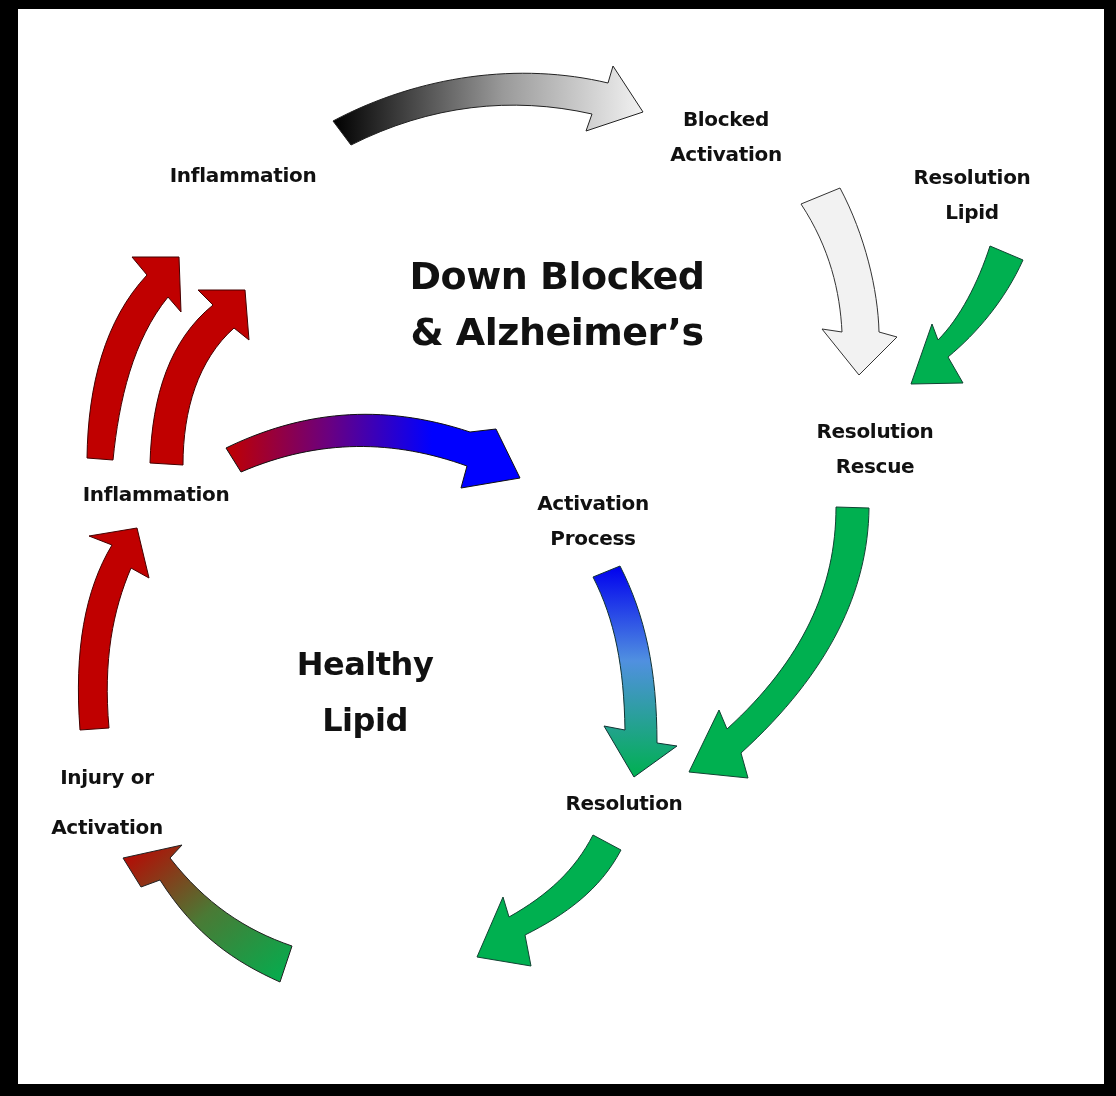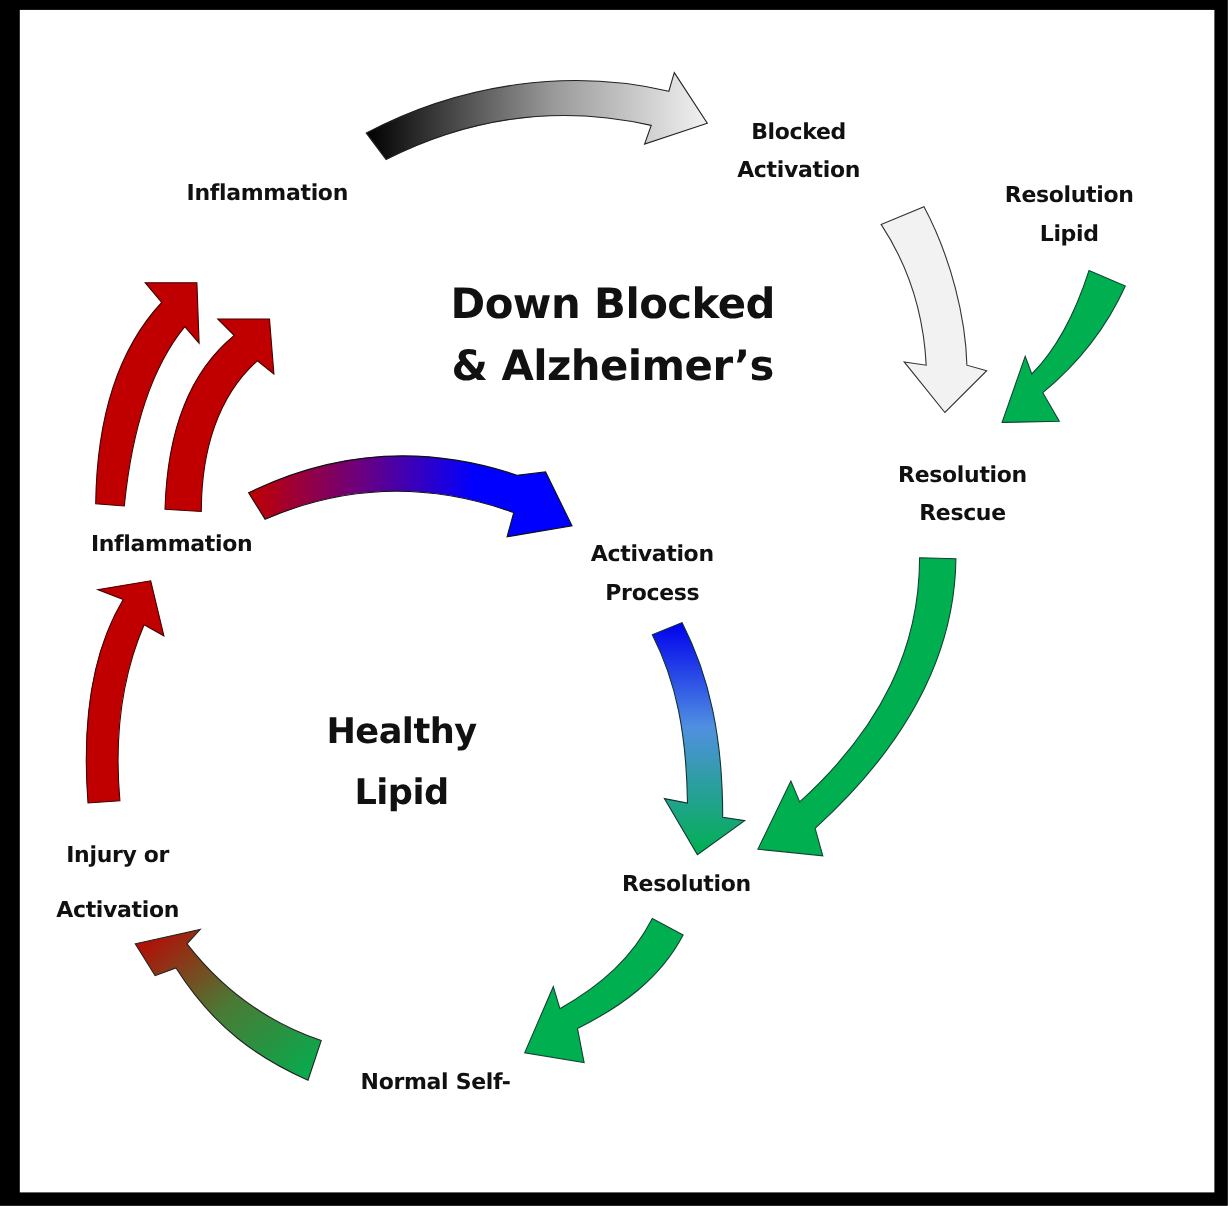--- a/index.html
+++ b/index.html
@@ -103,18 +103,17 @@
   <span class="line">Inflammation</span>
 </div>
 <div class="lbl tight" style="left:593px; top:486px;">
   <span class="line">Activation</span>
   <span class="line">Process</span>
 </div>
 <div class="lbl" style="left:624px; top:785px;">
   <span class="line">Resolution</span>
 </div>
 <div class="lbl tight" style="left:396px; top:966px;">
-  <span class="line">Normal Self-</span>
 </div>
 <div class="lbl" style="left:107px; top:752px; line-height:50px;">
   <span class="line">Injury or</span>
   <span class="line">Activation</span>
 </div>
 
 </body></html>

